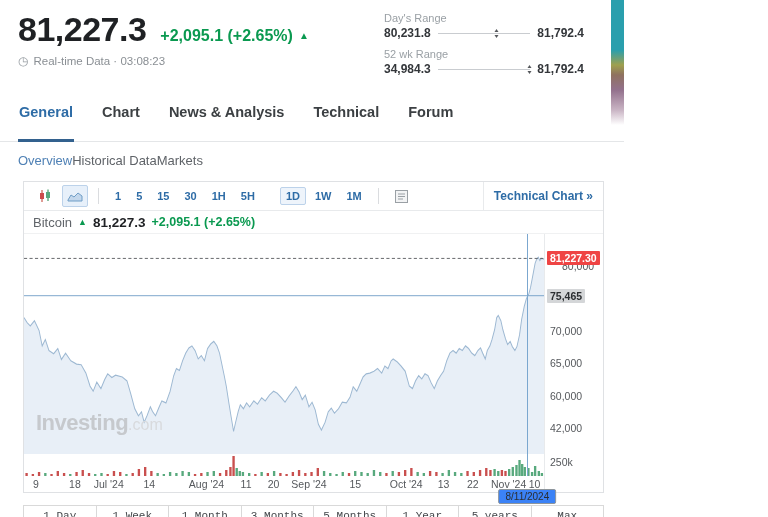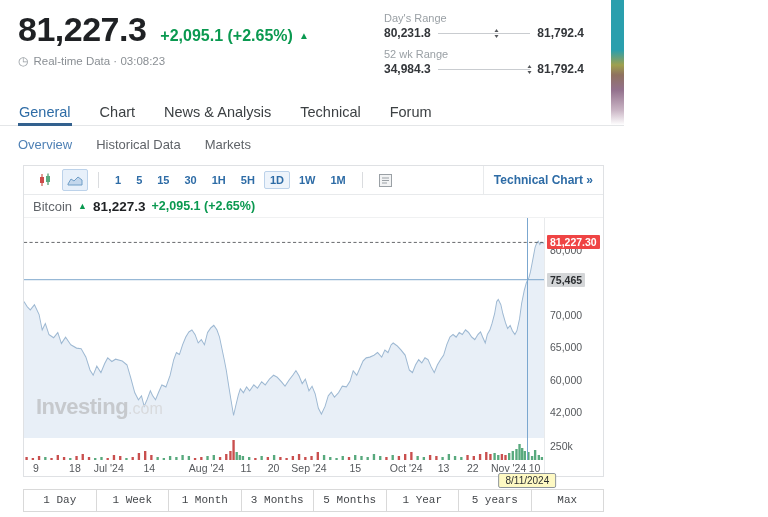--- a/index.html
+++ b/index.html
@@ -22,23 +22,23 @@
   .range-row{display:flex;align-items:center;gap:7px;}
   .range-val{font-size:12px;font-weight:bold;color:#33363a;white-space:nowrap;}
   .range-track{position:relative;flex:1;height:1px;background:#c9ccd0;}
   .range-marker{position:absolute;top:-4px;width:5px;height:9px;transform:translateX(-50%);
     display:flex;flex-direction:column;align-items:center;justify-content:space-between;}
   .range-marker .t-up{width:0;height:0;border-left:2.5px solid transparent;border-right:2.5px solid transparent;border-top:3px solid #55585c;}
   .range-marker .t-dn{width:0;height:0;border-left:2.5px solid transparent;border-right:2.5px solid transparent;border-bottom:3px solid #55585c;}
 
   
   .tabs{display:flex;gap:27px;padding:0 18px;margin-top:14px;border-bottom:1px solid #e4e6e8;}
-  .tab{font-size:14.5px;font-weight:normal;color:#3c4043;padding:6px 1px 3px;cursor:pointer;}
+  .tab{font-size:14.5px;font-weight:bold;color:#3c4043;padding:6px 1px 19px;cursor:pointer;}
   .tab.active{color:#2e6ca6;border-bottom:3px solid #33618e;margin-bottom:-1px;}
-  .subnav{display:flex;gap:24px;padding:0 18px;margin:11px 0 13px;}
+  .subnav{display:flex;padding:0 18px;margin:11px 0 13px;}
   .subitem{font-size:13px;color:#5f6368;cursor:pointer;}
   .subitem.active{color:#4f81b5;}
 
   
   .chart-widget{position:relative;margin:0 20px 0 23px;border:1px solid #dfe1e4;background:#fff;}
   .cw-toolbar{display:flex;align-items:center;height:28px;border-bottom:1px solid #e8eaec;}
   .tb-left{display:flex;align-items:center;gap:4px;padding-left:8px;flex:1;}
   .tb-btn{display:flex;align-items:center;justify-content:center;width:24px;height:20px;border:1px solid transparent;border-radius:2px;cursor:pointer;}
   .tb-btn.selected{background:#e7f0fa;border-color:#bcd2ea;}
   .tb-sep{width:1px;height:16px;background:#dadcdf;margin:0 6px;}
@@ -57,21 +57,21 @@
   .cw-body{display:flex;}
   .plot-wrap{position:relative;flex:1;height:258px;overflow:visible;}
   .plot-wrap svg{display:block;width:100%;}
   .x-axis{position:relative;height:16px;}
   .x-tick{position:absolute;top:2px;transform:translateX(-50%);font-size:10.5px;color:#55585c;white-space:nowrap;}
   .watermark{position:absolute;left:12px;top:176px;pointer-events:none;}
   .wm-bold{font-size:22px;font-weight:bold;color:#c6c9cd;letter-spacing:-0.5px;}
   .wm-light{font-size:16px;color:#d8dadd;}
   .crosshair{position:absolute;top:0;width:1px;height:242px;background:#7ba7cf;z-index:2;}
   .date-badge{position:absolute;top:255px;transform:translateX(-50%);z-index:3;
-    background:#fef9c3;border:1px solid #8e959b;border-radius:2px;
+    background:#3b82f6;border:1px solid #8e959b;border-radius:2px;
     font-size:10px;color:#2b2e31;padding:0 6px;line-height:13px;white-space:nowrap;}
 
   .axis-col{position:relative;width:58px;border-left:1px solid #e8eaec;height:258px;}
   .y-tick{position:absolute;left:5px;font-size:10.5px;color:#55585c;white-space:nowrap;}
   .y-badge{position:absolute;left:2px;font-size:10.5px;font-weight:bold;padding:0 3px;line-height:14px;border-radius:1px;white-space:nowrap;z-index:2;}
   .y-badge.dark{background:#ef4444;color:#fff;}
   .y-badge.gray{background:#d4d6d8;color:#2b2e31;}
 
   
   .periods{display:flex;margin:12px 20px 0 23px;border:1px solid #d9d9d9;border-right:none;font-family:Liberation Mono, monospace;}
@@ -158,21 +158,21 @@
           </svg>
         </span>
         <span class="tb-sep"></span>
         <span class="intervals" id="intervals">
             <div class="interval" style="display: inline-block;">1</div>
             <div class="interval" style="display: inline-block;">5</div>
             <div class="interval" style="display: inline-block;">15</div>
             <div class="interval" style="display: inline-block;">30</div>
             <div class="interval" style="display: inline-block;">1H</div>
             <div class="interval" style="display: inline-block;">5H</div>
-            <div class="interval active" style="display: inline-block;">1D</div>
+            <div class="interval active" style="display: inline-block; margin-left: 16px;">1D</div>
             <div class="interval" style="display: inline-block;">1W</div>
             <div class="interval" style="display: inline-block;">1M</div>
           </span>
         <span class="tb-sep"></span>
         <span class="tb-btn">
           <svg width="13" height="13" viewBox="0 0 13 13">
             <rect x="0.5" y="0.5" width="12" height="12" fill="#f2f3f4" stroke="#9aa0a5"></rect>
             <line x1="3" y1="4" x2="10" y2="4" stroke="#9aa0a5"></line>
             <line x1="3" y1="6.5" x2="10" y2="6.5" stroke="#9aa0a5"></line>
             <line x1="3" y1="9" x2="8" y2="9" stroke="#9aa0a5"></line>
@@ -308,21 +308,21 @@
             <div class="x-tick" style="left: 80.7%;">13</div>
             <div class="x-tick" style="left: 86.3%;">22</div>
             <div class="x-tick" style="left: 93.2%;">Nov '24</div>
             <div class="x-tick" style="left: 98.2%;">10</div>
           </div>
         <div class="watermark"><span class="wm-bold">Investing</span><span class="wm-light">.com</span></div>
         <div class="crosshair" id="crosshair" style="left: 96.8%;"></div>
         <div class="date-badge" id="date-badge" style="left: 96.8%;">8/11/2024</div>
       </div>
       <div class="axis-col" id="axis-col">
-          <div class="y-tick" style="top: 26.3529px;">80,000</div>
+          <div class="y-tick" style="top: 26.3529px; margin-left: 12px;">80,000</div>
           <div class="y-tick" style="top: 91.0588px;">70,000</div>
           <div class="y-tick" style="top: 123.412px;">65,000</div>
           <div class="y-tick" style="top: 155.765px;">60,000</div>
           <div class="y-tick" style="top: 188.118px;">42,000</div>
           <div class="y-tick" style="top: 222px;">250k</div>
           <div class="y-badge dark" style="top: 17.4116px;">81,227.30</div>
           <div class="y-badge gray" style="top: 54.6971px;">75,465</div>
         </div>
     </div>
   </section>

